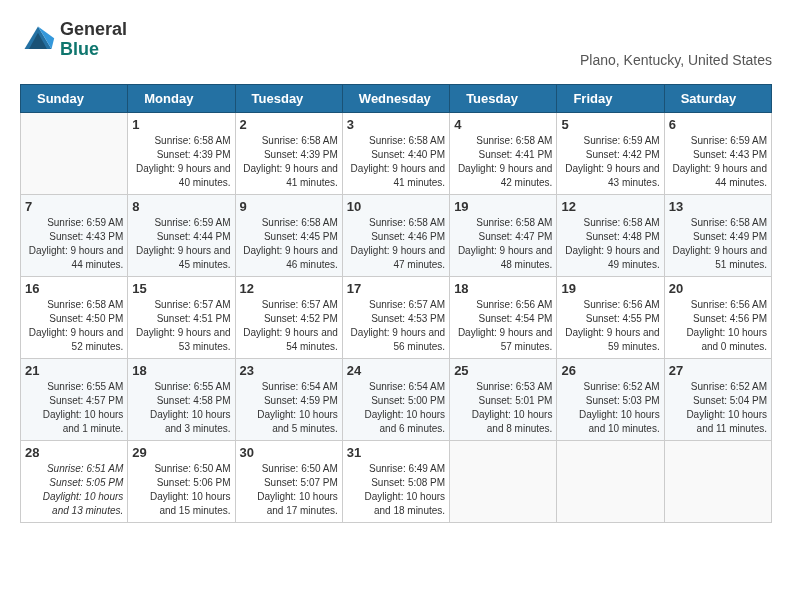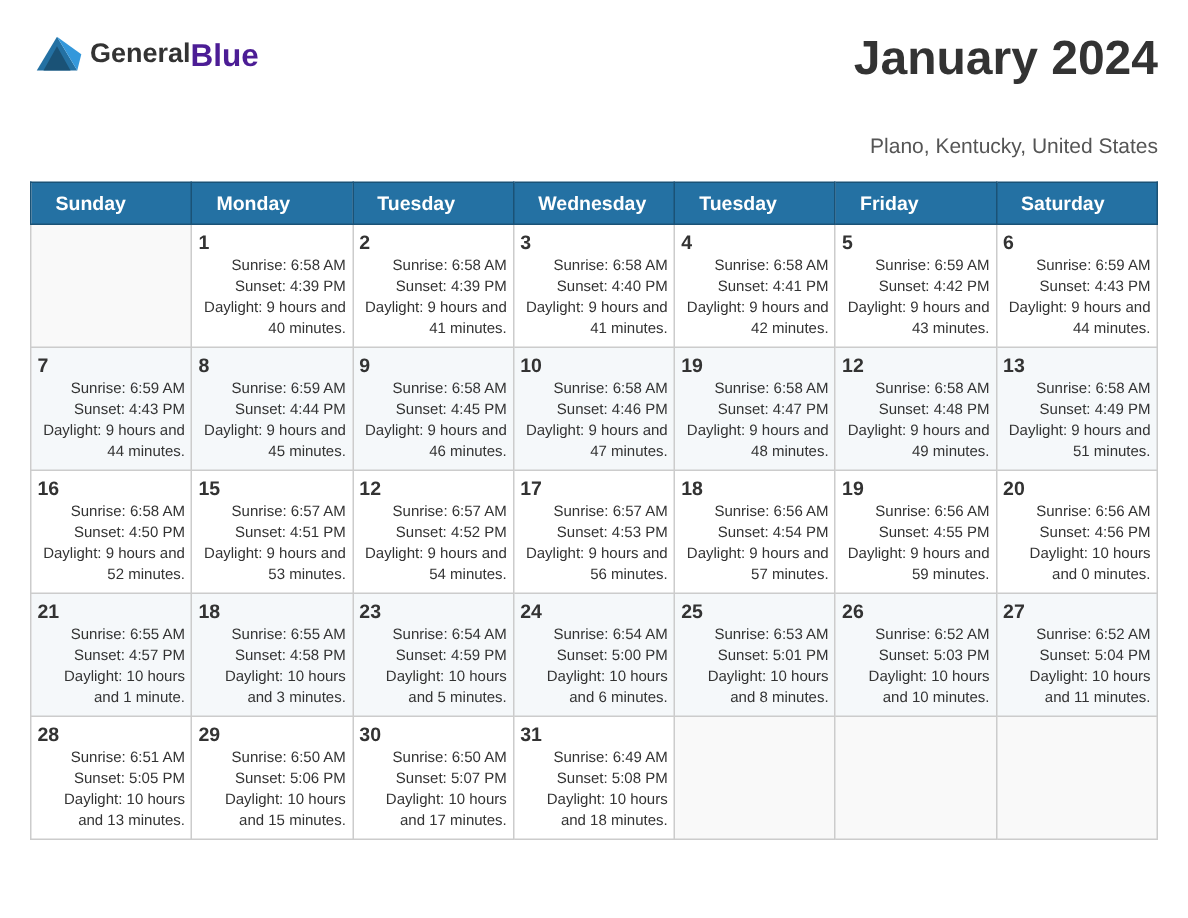--- a/index.html
+++ b/index.html
@@ -16,32 +16,32 @@
       align-items: flex-start;
       margin-bottom: 16px;
     }
     .logo {
       display: flex;
       align-items: center;
       gap: 4px;
     }
     .logo-text {
       display: flex;
-      flex-direction: row;
+      flex-direction: column;
       line-height: 1.1;
     }
     .logo-general {
       font-size: 18px;
       font-weight: bold;
       color: #333;
     }
     .logo-blue {
-      font-size: 21px;
-      font-weight: bold;
-      color: #4c1d95;
+      font-size: 18px;
+      font-weight: bold;
+      color: #0f766e;
     }
     .logo-icon {
       width: 36px;
       height: 36px;
     }
     .title-block {
       text-align: right;
     }
     .month-title {
       font-size: 32px;
@@ -103,21 +103,20 @@
       <polygon points="20,5 35,30 5,30" fill="#2471a3"></polygon>
       <polygon points="20,12 30,30 10,30" fill="#1a5276"></polygon>
       <polygon points="20,5 38,18 35,30" fill="#3498db"></polygon>
     </svg>
     <div class="logo-text">
       <span class="logo-general">General</span>
       <span class="logo-blue">Blue</span>
     </div>
   </div>
   <div class="title-block">
-    <div class="month-title">January 2024</div>
     <div class="location">Plano, Kentucky, United States</div>
   </div>
 </div>
 
 <table class="calendar">
   <thead>
     <tr>
     <th>Sunday</th>
         <th>Monday</th>
         <th>Tuesday</th>
@@ -295,21 +294,21 @@
         <td>
           <div class="day-number">27</div>
           <div class="day-info" style="white-space: pre-line;">Sunrise: 6:52 AM
 Sunset: 5:04 PM
 Daylight: 10 hours and 11 minutes.</div>
         </td>
       </tr>
       <tr>
         <td>
           <div class="day-number">28</div>
-          <div class="day-info" style="white-space: pre-line;">Sunrise: 6:51 AM
+          <div class="day-info" style="white-space: pre-line; font-style: italic;">Sunrise: 6:51 AM
 Sunset: 5:05 PM
 Daylight: 10 hours and 13 minutes.</div>
         </td>
         <td>
           <div class="day-number">29</div>
           <div class="day-info" style="white-space: pre-line;">Sunrise: 6:50 AM
 Sunset: 5:06 PM
 Daylight: 10 hours and 15 minutes.</div>
         </td>
         <td>

